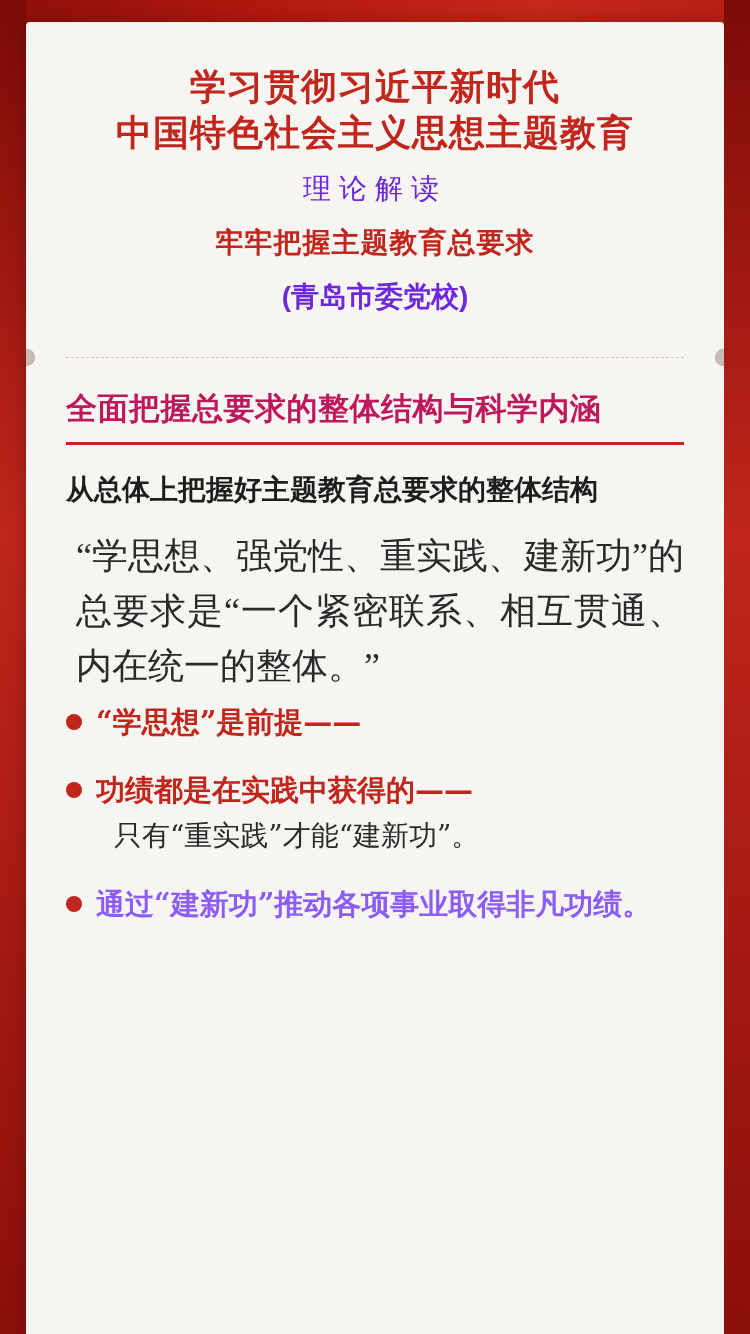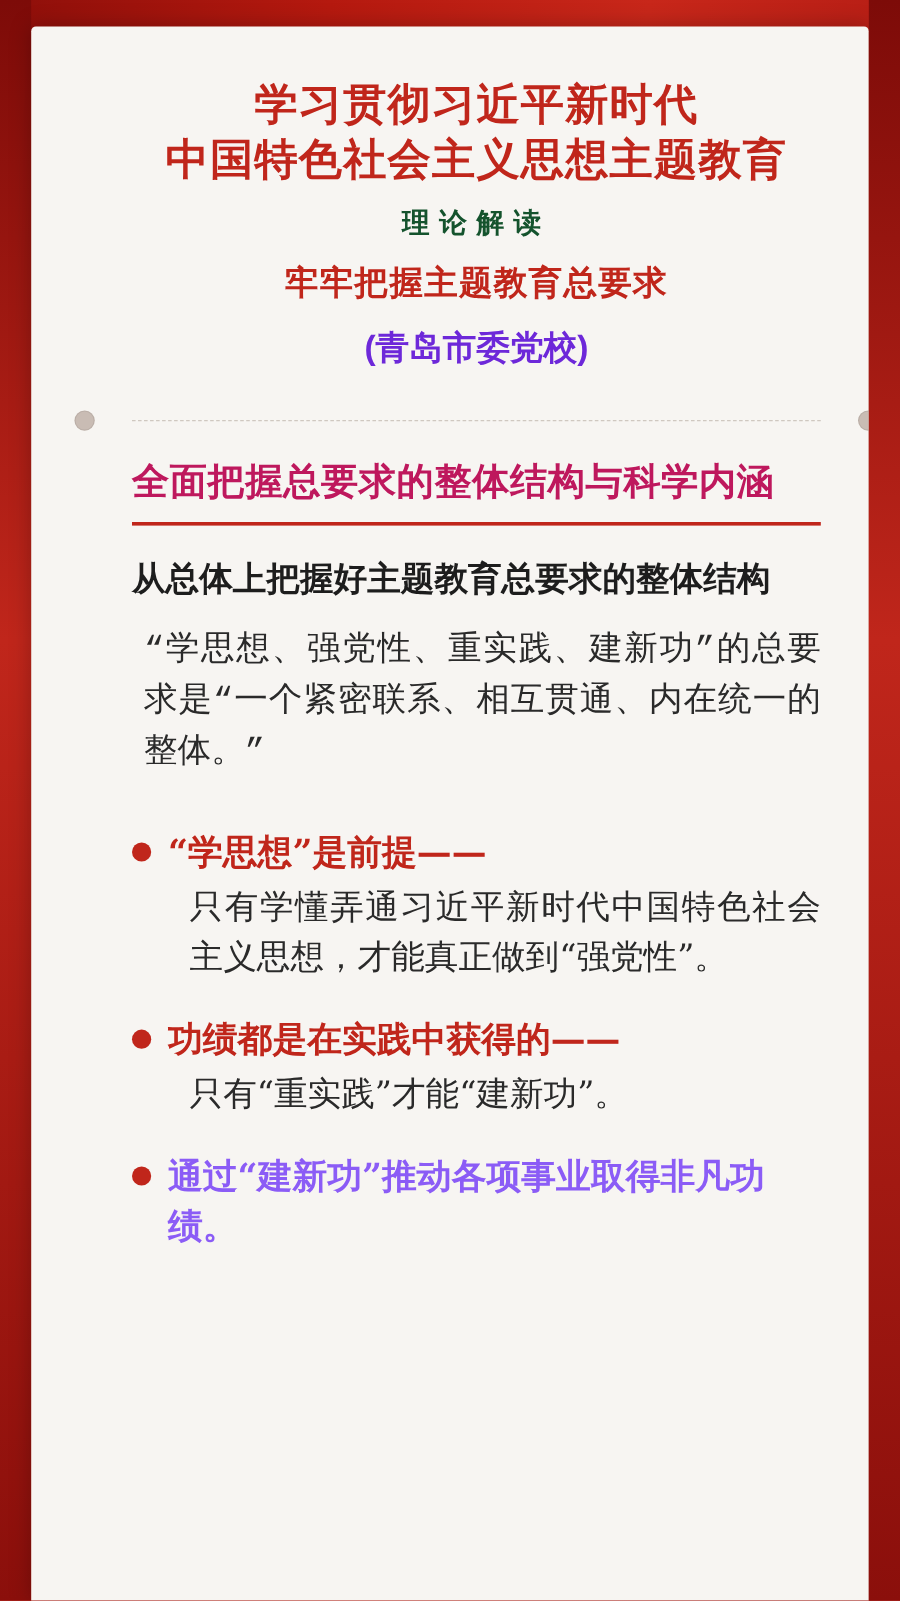--- a/index.html
+++ b/index.html
@@ -37,40 +37,39 @@
   .card {
     position: absolute;
     left: 26px;
     right: 26px;
     top: 22px;
     bottom: 0;
     background: #f7f5f2;
     border-radius: 4px 4px 0 0;
     box-shadow: 0 0 18px rgba(0,0,0,0.25);
     overflow: hidden;
-    padding-left: 44px;
   }
   .card-inner {
     padding: 42px 40px 0 40px;
   }
   
   .header {
     text-align: center;
   }
   .title-main {
     color: #c0261b;
     font-weight: bold;
     font-size: 36px;
     line-height: 1.28;
     letter-spacing: 1px;
   }
   .title-sub {
-    color: #14532d;
-    font-weight: bold;
-    font-size: 23px;
+    color: #6d28d9;
+    font-weight: normal;
+    font-size: 28px;
     letter-spacing: 8px;
     margin-top: 14px;
   }
   .title-topic {
     color: #c0261b;
     font-weight: bold;
     font-size: 28px;
     letter-spacing: 1px;
     margin-top: 16px;
   }
@@ -127,28 +126,28 @@
     margin-top: 26px;
     color: #1d1d1d;
     font-weight: bold;
     font-size: 28px;
     line-height: 1.36;
     font-family: "DejaVu Serif", "Liberation Serif", serif;
   }
   .lead {
     margin-top: 20px;
     color: #2a2a2a;
-    font-size: 28px;
+    font-size: 36px;
     line-height: 1.52;
     text-align: justify;
-    font-family: Liberation Mono, monospace;
+    font-family: Liberation Serif, serif;
     padding-left: 10px;
   }
   .bullets {
-    margin-top: 39px;
+    margin-top: 8px;
   }
   .bullet {
     margin-bottom: 26px;
   }
   .bullet-head {
     display: flex;
     align-items: flex-start;
   }
   .bullet-dot {
     flex: 0 0 auto;
@@ -210,21 +209,20 @@
 
       <div class="lead">“学思想、强党性、重实践、建新功”的总要求是“一个紧密联系、相互贯通、内在统一的整体。”</div>
 
       <div class="bullets">
 
         <div class="bullet">
           <div class="bullet-head">
             <div class="bullet-dot"></div>
             <div class="bullet-title">“学思想”是前提——</div>
           </div>
-          <div class="bullet-body">只有学懂弄通习近平新时代中国特色社会主义思想，才能真正做到“强党性”。</div>
         </div>
 
 
         <div class="bullet">
           <div class="bullet-head">
             <div class="bullet-dot"></div>
             <div class="bullet-title">功绩都是在实践中获得的——</div>
           </div>
           <div class="bullet-body">只有“重实践”才能“建新功”。</div>
         </div>

